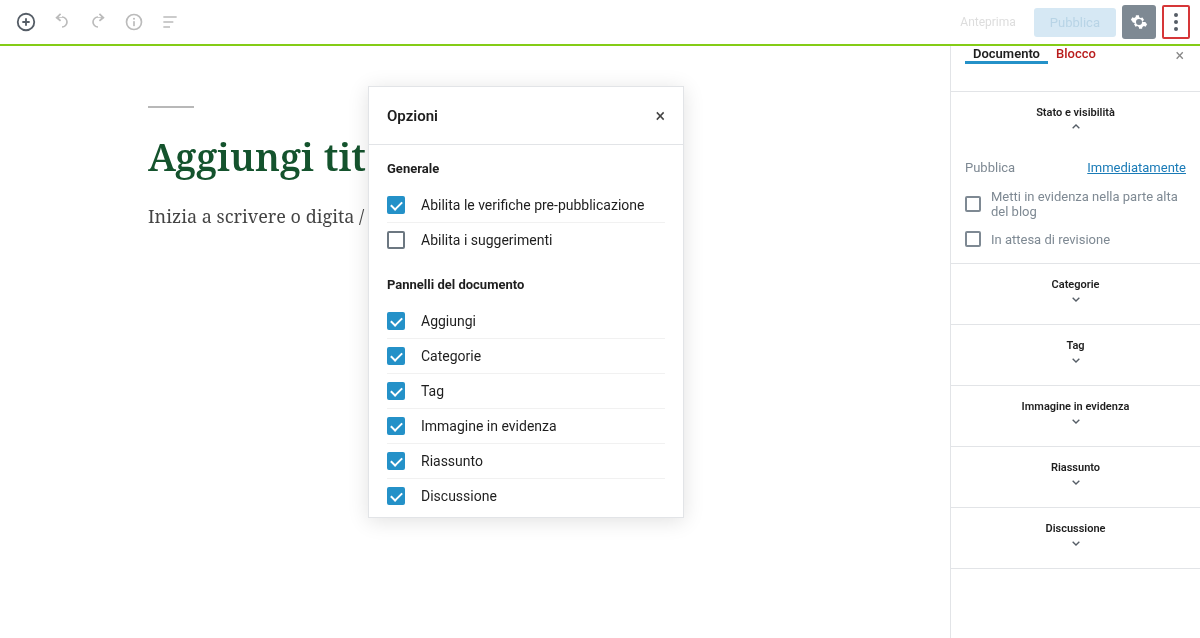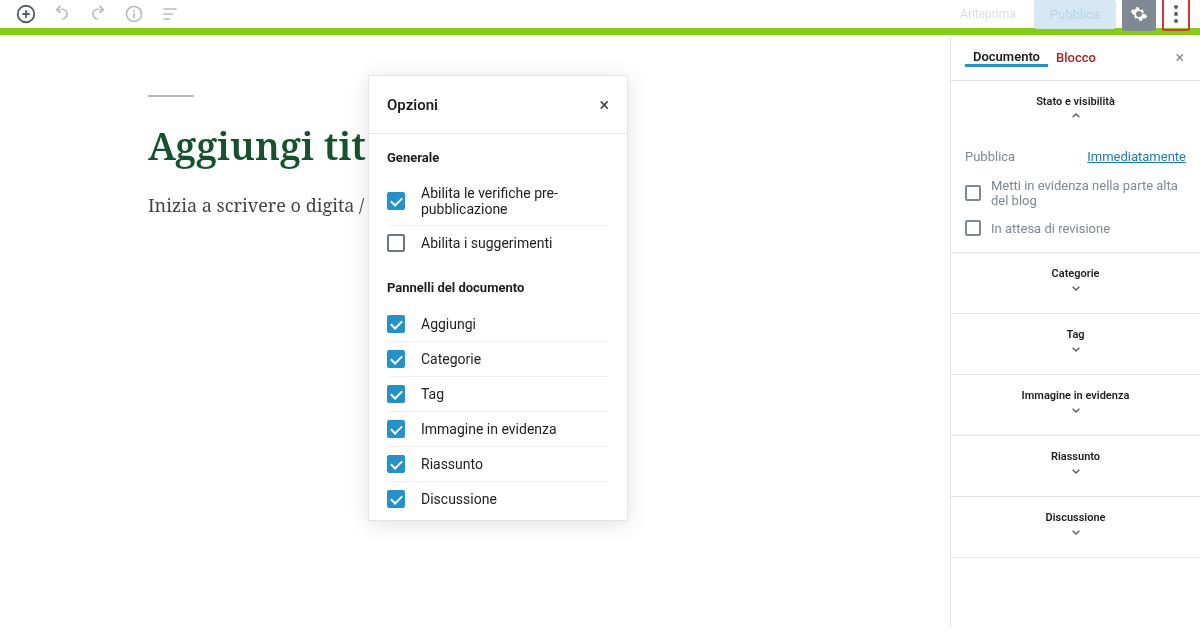--- a/index.html
+++ b/index.html
@@ -1,51 +1,51 @@
 <!DOCTYPE html>
 <html><head>
 <meta charset="utf-8">
 <style>
 * { box-sizing: border-box; margin: 0; padding: 0; }
 body { font-family: -apple-system, BlinkMacSystemFont, "Segoe UI", Roboto, sans-serif; font-size: 13px; color: #1e1e1e; background: #fff; width: 1200px; height: 638px; overflow: hidden; position: relative; }
 
-.toolbar { height: 35px; border-bottom: 7px solid #84cc16; display: flex; align-items: center; padding: 0 10px; justify-content: space-between; }
+.toolbar { height: 46px; border-bottom: 2px solid #84cc16; display: flex; align-items: center; padding: 0 10px; justify-content: space-between; }
 .toolbar-left { display: flex; align-items: center; gap: 4px; }
 .toolbar-right { display: flex; align-items: center; gap: 6px; }
 
 .icon-btn { width: 32px; height: 32px; display: inline-flex; align-items: center; justify-content: center; border-radius: 3px; cursor: pointer; }
 .icon-btn svg { fill: #555d66; }
 .ghost-btn { color: #ddd; padding: 6px 12px; font-size: 12px; }
 .publish-btn { background: #d6e8f4; color: #b8d4e6; padding: 7px 16px; border-radius: 3px; font-size: 13px; }
 .gear-btn { background: #7e8993; color: #fff; width: 34px; height: 34px; display: inline-flex; align-items: center; justify-content: center; border-radius: 3px; }
 .more-btn { width: 28px; height: 34px; display: inline-flex; align-items: center; justify-content: center; border: 2px solid #d63638; border-radius: 2px; }
 .more-btn svg { fill: #555d66; }
 
 .main { position: relative; height: 592px; display: flex; }
 .editor { flex: 1; padding: 60px 60px 0 148px; }
 .title-placeholder { font-family: "Noto Serif", Georgia, serif; font-size: 38px; font-weight: 600; color: #14532d; position: relative; margin-bottom: 22px; }
 .title-line { width: 46px; height: 2px; background: #b8b8b8; margin-bottom: 22px; }
 .body-placeholder { font-family: "Noto Serif", Georgia, serif; font-size: 18px; color: #444; }
 
 .sidebar { width: 250px; border-left: 1px solid #e2e4e7; background: #fff; font-size: 13px; }
-.sidebar-tabs { height: 46px; display: flex; align-items: center; border-bottom: 1px solid #e2e4e7; padding-left: 14px; padding-right: 10px; }
+.sidebar-tabs { height: 46px; display: flex; align-items: flex-start; border-bottom: 1px solid #e2e4e7; padding-left: 14px; padding-right: 10px; }
 .sidebar-tab { display: flex; align-items: center; padding: 0 8px; font-weight: 500; color: #b91c1c; cursor: pointer; }
 .sidebar-tab.active { color: #1e1e1e; border-bottom: 3px solid #2491c8; font-weight: 600; }
 .sidebar-close { margin-left: auto; display: flex; align-items: center; color: #888; cursor: pointer; font-size: 16px; padding: 0 6px; }
 
 .panel { border-bottom: 1px solid #e2e4e7; }
 .panel-header { display: flex; align-items: center; justify-content: space-between; padding: 14px 14px; font-weight: 600; font-size: 11px; cursor: pointer; flex-direction: column; }
 .panel-header .chev svg { fill: #555d66; }
 .panel-open .panel-body { padding: 0 14px 10px; }
 .status-row { display: flex; align-items: center; justify-content: space-between; padding: 8px 0; font-size: 13px; color: #7e8993; }
 .status-row a { color: #1a7bb7; text-decoration: underline; cursor: pointer; }
 .chk-row { display: flex; align-items: center; gap: 10px; padding: 6px 0; font-size: 13px; color: #7e8993; }
 .chk { width: 16px; height: 16px; border: 2px solid #7e8993; border-radius: 2px; cursor: pointer; flex-shrink: 0; }
 
-.modal { position: absolute; left: 368px; top: 40px; width: 260px; background: #fff; border: 1px solid #e2e4e7; box-shadow: 0 3px 20px rgba(0,0,0,0.12); }
+.modal { position: absolute; left: 368px; top: 40px; width: 316px; background: #fff; border: 1px solid #e2e4e7; box-shadow: 0 3px 20px rgba(0,0,0,0.12); }
 .modal-header { display: flex; align-items: center; justify-content: space-between; padding: 18px 18px; }
 .modal-title { font-weight: 600; font-size: 15px; }
 .modal-close { cursor: pointer; font-size: 18px; color: #444; }
 .modal-divider { height: 1px; background: #e2e4e7; }
 .modal-section { padding: 16px 18px 4px; }
 .modal-section-title { font-weight: 700; font-size: 13px; margin-bottom: 12px; }
 .opt-row { display: flex; align-items: center; gap: 16px; padding: 8px 0; border-bottom: 1px solid #f1f1f1; font-size: 14px; }
 .opt-row:last-child { border-bottom: none; }
 .opt-chk { width: 18px; height: 18px; border: 2px solid #6c7781; border-radius: 2px; display: inline-flex; align-items: center; justify-content: center; flex-shrink: 0; cursor: pointer; }
 .opt-chk.checked { background: #2491c8; border-color: #2491c8; }

